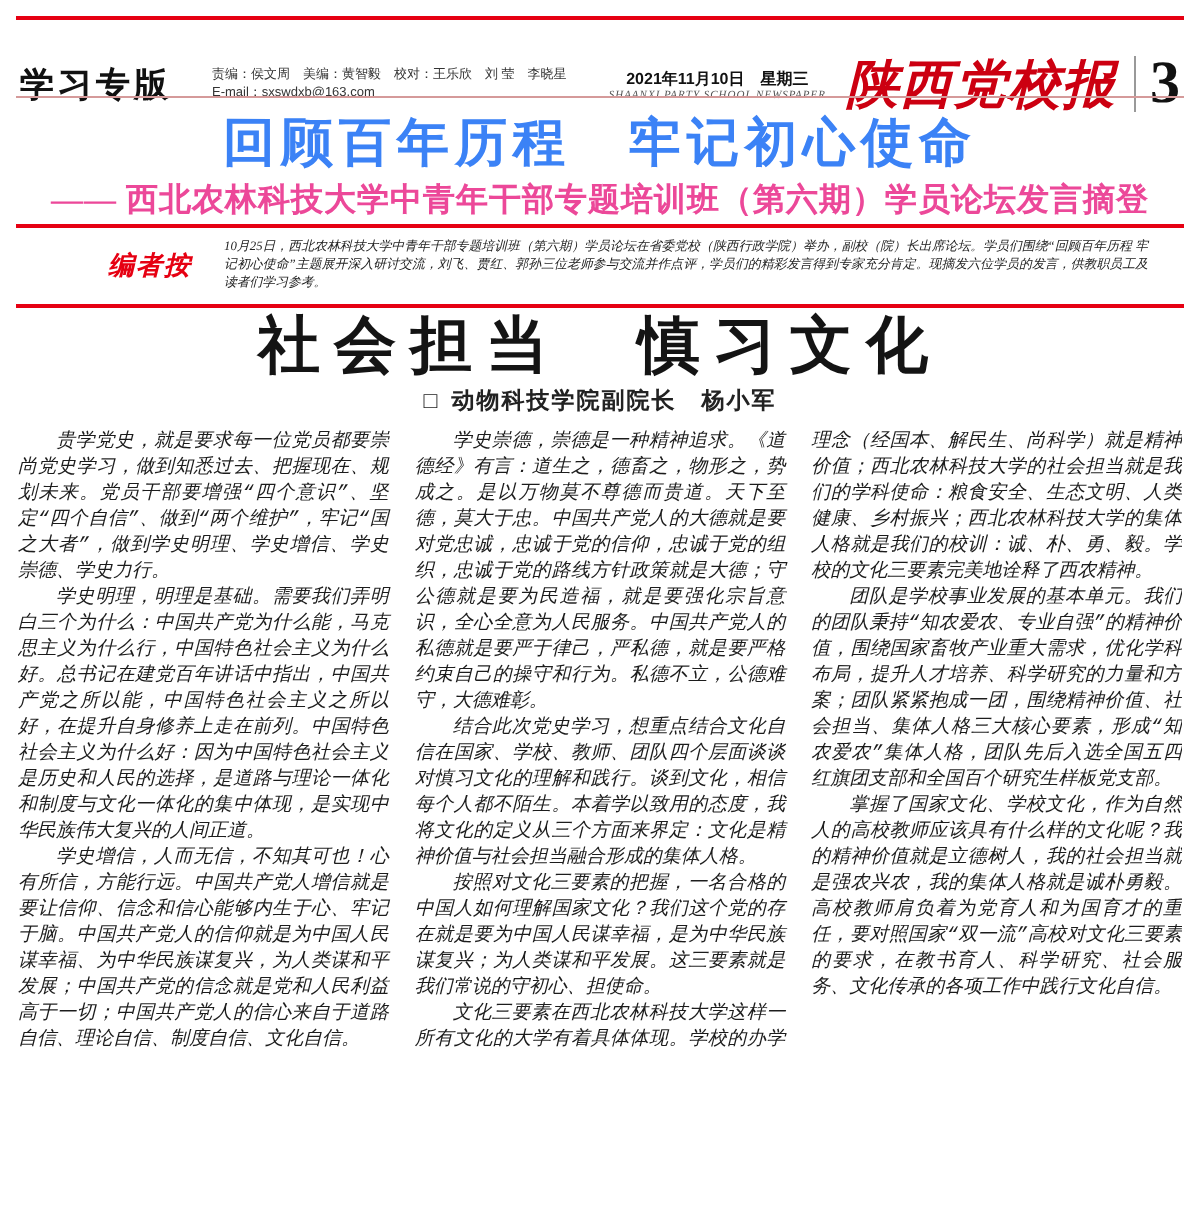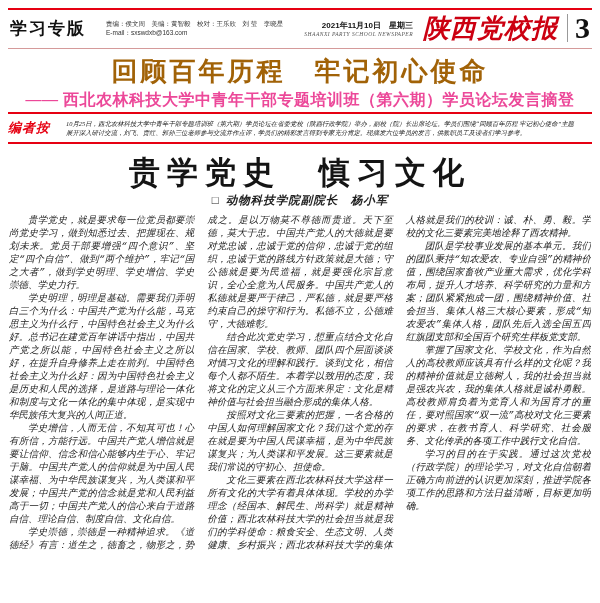--- a/index.html
+++ b/index.html
@@ -2,55 +2,55 @@
 <html><head>
 <meta charset="utf-8">
 <style>
   * { margin:0; padding:0; box-sizing:border-box; }
   html,body { width:600px; height:603px; background:#f4f3f1; overflow:hidden; }
   body { font-family:"Liberation Serif", serif; }
   .page { width:600px; height:603px; background:#ffffff; position:relative; }
 
   .top-rule { position:absolute; left:8px; right:8px; top:8px; height:2px; background:#e60012; }
 
-  .masthead { position:absolute; left:10px; right:10px; top:11px; height:34px;
+  .masthead { position:absolute; left:10px; right:10px; top:25px; height:34px;
               display:flex; align-items:center; }
   .section-label { font-family:"Liberation Sans", sans-serif; font-weight:bold;
                    font-size:17px; color:#111; letter-spacing:2px; }
   .credits { margin-left:20px; font-size:6.5px; line-height:9.5px; color:#333;
              font-family:"Liberation Sans", sans-serif; }
-  .date-block { margin-left:auto; text-align:right; }
+  .date-block { margin-left:auto; text-align:center; }
   .date-line { font-size:8px; font-weight:bold; color:#111;
                font-family:"Liberation Sans", sans-serif; }
   .date-sub { font-size:5.5px; font-style:italic; color:#555; letter-spacing:.5px; }
   .paper-name { margin-left:10px; color:#cc0011; font-weight:bold; font-style:italic;
                 font-size:26px; letter-spacing:1px; font-family:"Liberation Serif", serif; }
   .pn-divider { width:1px; height:28px; background:#999; margin:0 7px 0 9px; }
   .page-number { font-size:30px; font-weight:bold; color:#111;
                  font-family:"Liberation Serif", serif; line-height:30px; }
   .header-rule { position:absolute; left:8px; right:8px; top:48px; height:1px; background:#d59a9a; }
 
   .headline-block { position:absolute; left:8px; right:8px; top:56px; text-align:center; }
-  .headline-main { color:#a16207; font-family:"Liberation Sans", sans-serif;
+  .headline-main { color:#3b82f6; font-family:"Liberation Sans", sans-serif;
                    font-weight:bold; font-size:26px; letter-spacing:3px; line-height:30px; }
   .headline-sub { margin-top:4px; color:#ec4899; font-weight:bold; font-size:16px;
                   letter-spacing:.5px; font-family:"Liberation Serif", serif; }
 
   .editor-note { position:absolute; left:8px; right:8px; top:112px;
                  border-top:2px solid #e60012; border-bottom:2px solid #e60012;
                  padding:5px 18px 5px 0; display:flex; align-items:center; }
   .en-label { color:#e60012; font-weight:bold; font-size:13px; letter-spacing:1px;
-              font-style:italic; white-space:nowrap; }
+              font-style:italic; white-space:nowrap; margin-left:46px; }
   .en-text { flex:1; margin-left:16px; font-size:6.4px; line-height:9.2px; color:#222;
              font-style:italic; text-align:justify; }
 
   .article-title { margin-top:0; text-align:center; color:#141414; font-weight:bold;
                    font-size:31px; letter-spacing:7px; position:absolute; left:0; right:0; top:152px; }
   .byline { position:absolute; left:0; right:0; top:193px; text-align:center;
-            font-weight:bold; font-size:11.5px; color:#222; letter-spacing:1px;font-style:italic; }
+            font-weight:bold; font-size:11.5px; color:#222; letter-spacing:1px; }
   .byline .sq { font-weight:normal; margin-right:6px; }
 
   .body-cols { position:absolute; left:9px; right:9px; top:214px; height:382px;
                columns:3; column-gap:13px; column-fill:balance;
                font-size:9.5px; line-height:13px; color:#1c1c1c; font-style:italic;
                text-align:justify; overflow:hidden;font-family:Liberation Mono, monospace; }
   .body-cols p { text-indent:2em; margin:0; }
 </style>
 </head>
 <body>
@@ -79,32 +79,31 @@
   <section class="headline-block">
     <div class="headline-main">回顾百年历程　牢记初心使命</div>
     <div class="headline-sub">—— 西北农林科技大学中青年干部专题培训班（第六期）学员论坛发言摘登</div>
   </section>
 
   <section class="editor-note">
     <span class="en-label">编者按</span>
     <p class="en-text">10月25日，西北农林科技大学中青年干部专题培训班（第六期）学员论坛在省委党校（陕西行政学院）举办，副校（院）长出席论坛。学员们围绕“回顾百年历程 牢记初心使命”主题展开深入研讨交流，刘飞、贾红、郭孙三位老师参与交流并作点评，学员们的精彩发言得到专家充分肯定。现摘发六位学员的发言，供教职员工及读者们学习参考。</p>
   </section>
 
-  <h1 class="article-title">贵学党史　慎习文化</h1>
+  <h1 class="article-title">社会担当　慎习文化</h1>
 
   <div class="byline">
     <span class="sq">□</span><span>动物科技学院副院长　杨小军</span>
   </div>
 
   <div class="body-cols" id="article-body">
       <p>贵学党史，就是要求每一位党员都要崇尚党史学习，做到知悉过去、把握现在、规划未来。党员干部要增强“四个意识”、坚定“四个自信”、做到“两个维护”，牢记“国之大者”，做到学史明理、学史增信、学史崇德、学史力行。</p>
       <p>学史明理，明理是基础。需要我们弄明白三个为什么：中国共产党为什么能，马克思主义为什么行，中国特色社会主义为什么好。总书记在建党百年讲话中指出，中国共产党之所以能，中国特色社会主义之所以好，在提升自身修养上走在前列。中国特色社会主义为什么好：因为中国特色社会主义是历史和人民的选择，是道路与理论一体化和制度与文化一体化的集中体现，是实现中华民族伟大复兴的人间正道。</p>
       <p>学史增信，人而无信，不知其可也！心有所信，方能行远。中国共产党人增信就是要让信仰、信念和信心能够内生于心、牢记于脑。中国共产党人的信仰就是为中国人民谋幸福、为中华民族谋复兴，为人类谋和平发展；中国共产党的信念就是党和人民利益高于一切；中国共产党人的信心来自于道路自信、理论自信、制度自信、文化自信。</p>
       <p>学史崇德，崇德是一种精神追求。《道德经》有言：道生之，德畜之，物形之，势成之。是以万物莫不尊德而贵道。天下至德，莫大于忠。中国共产党人的大德就是要对党忠诚，忠诚于党的信仰，忠诚于党的组织，忠诚于党的路线方针政策就是大德；守公德就是要为民造福，就是要强化宗旨意识，全心全意为人民服务。中国共产党人的私德就是要严于律己，严私德，就是要严格约束自己的操守和行为。私德不立，公德难守，大德难彰。</p>
       <p>结合此次党史学习，想重点结合文化自信在国家、学校、教师、团队四个层面谈谈对慎习文化的理解和践行。谈到文化，相信每个人都不陌生。本着学以致用的态度，我将文化的定义从三个方面来界定：文化是精神价值与社会担当融合形成的集体人格。</p>
       <p>按照对文化三要素的把握，一名合格的中国人如何理解国家文化？我们这个党的存在就是要为中国人民谋幸福，是为中华民族谋复兴；为人类谋和平发展。这三要素就是我们常说的守初心、担使命。</p>
       <p>文化三要素在西北农林科技大学这样一所有文化的大学有着具体体现。学校的办学理念（经国本、解民生、尚科学）就是精神价值；西北农林科技大学的社会担当就是我们的学科使命：粮食安全、生态文明、人类健康、乡村振兴；西北农林科技大学的集体人格就是我们的校训：诚、朴、勇、毅。学校的文化三要素完美地诠释了西农精神。</p>
       <p>团队是学校事业发展的基本单元。我们的团队秉持“知农爱农、专业自强”的精神价值，围绕国家畜牧产业重大需求，优化学科布局，提升人才培养、科学研究的力量和方案；团队紧紧抱成一团，围绕精神价值、社会担当、集体人格三大核心要素，形成“知农爱农”集体人格，团队先后入选全国五四红旗团支部和全国百个研究生样板党支部。</p>
       <p>掌握了国家文化、学校文化，作为自然人的高校教师应该具有什么样的文化呢？我的精神价值就是立德树人，我的社会担当就是强农兴农，我的集体人格就是诚朴勇毅。高校教师肩负着为党育人和为国育才的重任，要对照国家“双一流”高校对文化三要素的要求，在教书育人、科学研究、社会服务、文化传承的各项工作中践行文化自信。</p>
-      <p>学习的目的在于实践。通过这次党校（行政学院）的理论学习，对文化自信朝着正确方向前进的认识更加深刻，推进学院各项工作的思路和方法日益清晰，目标更加明确。</p>
     </div>
 
 </div>
 
 </body></html>

